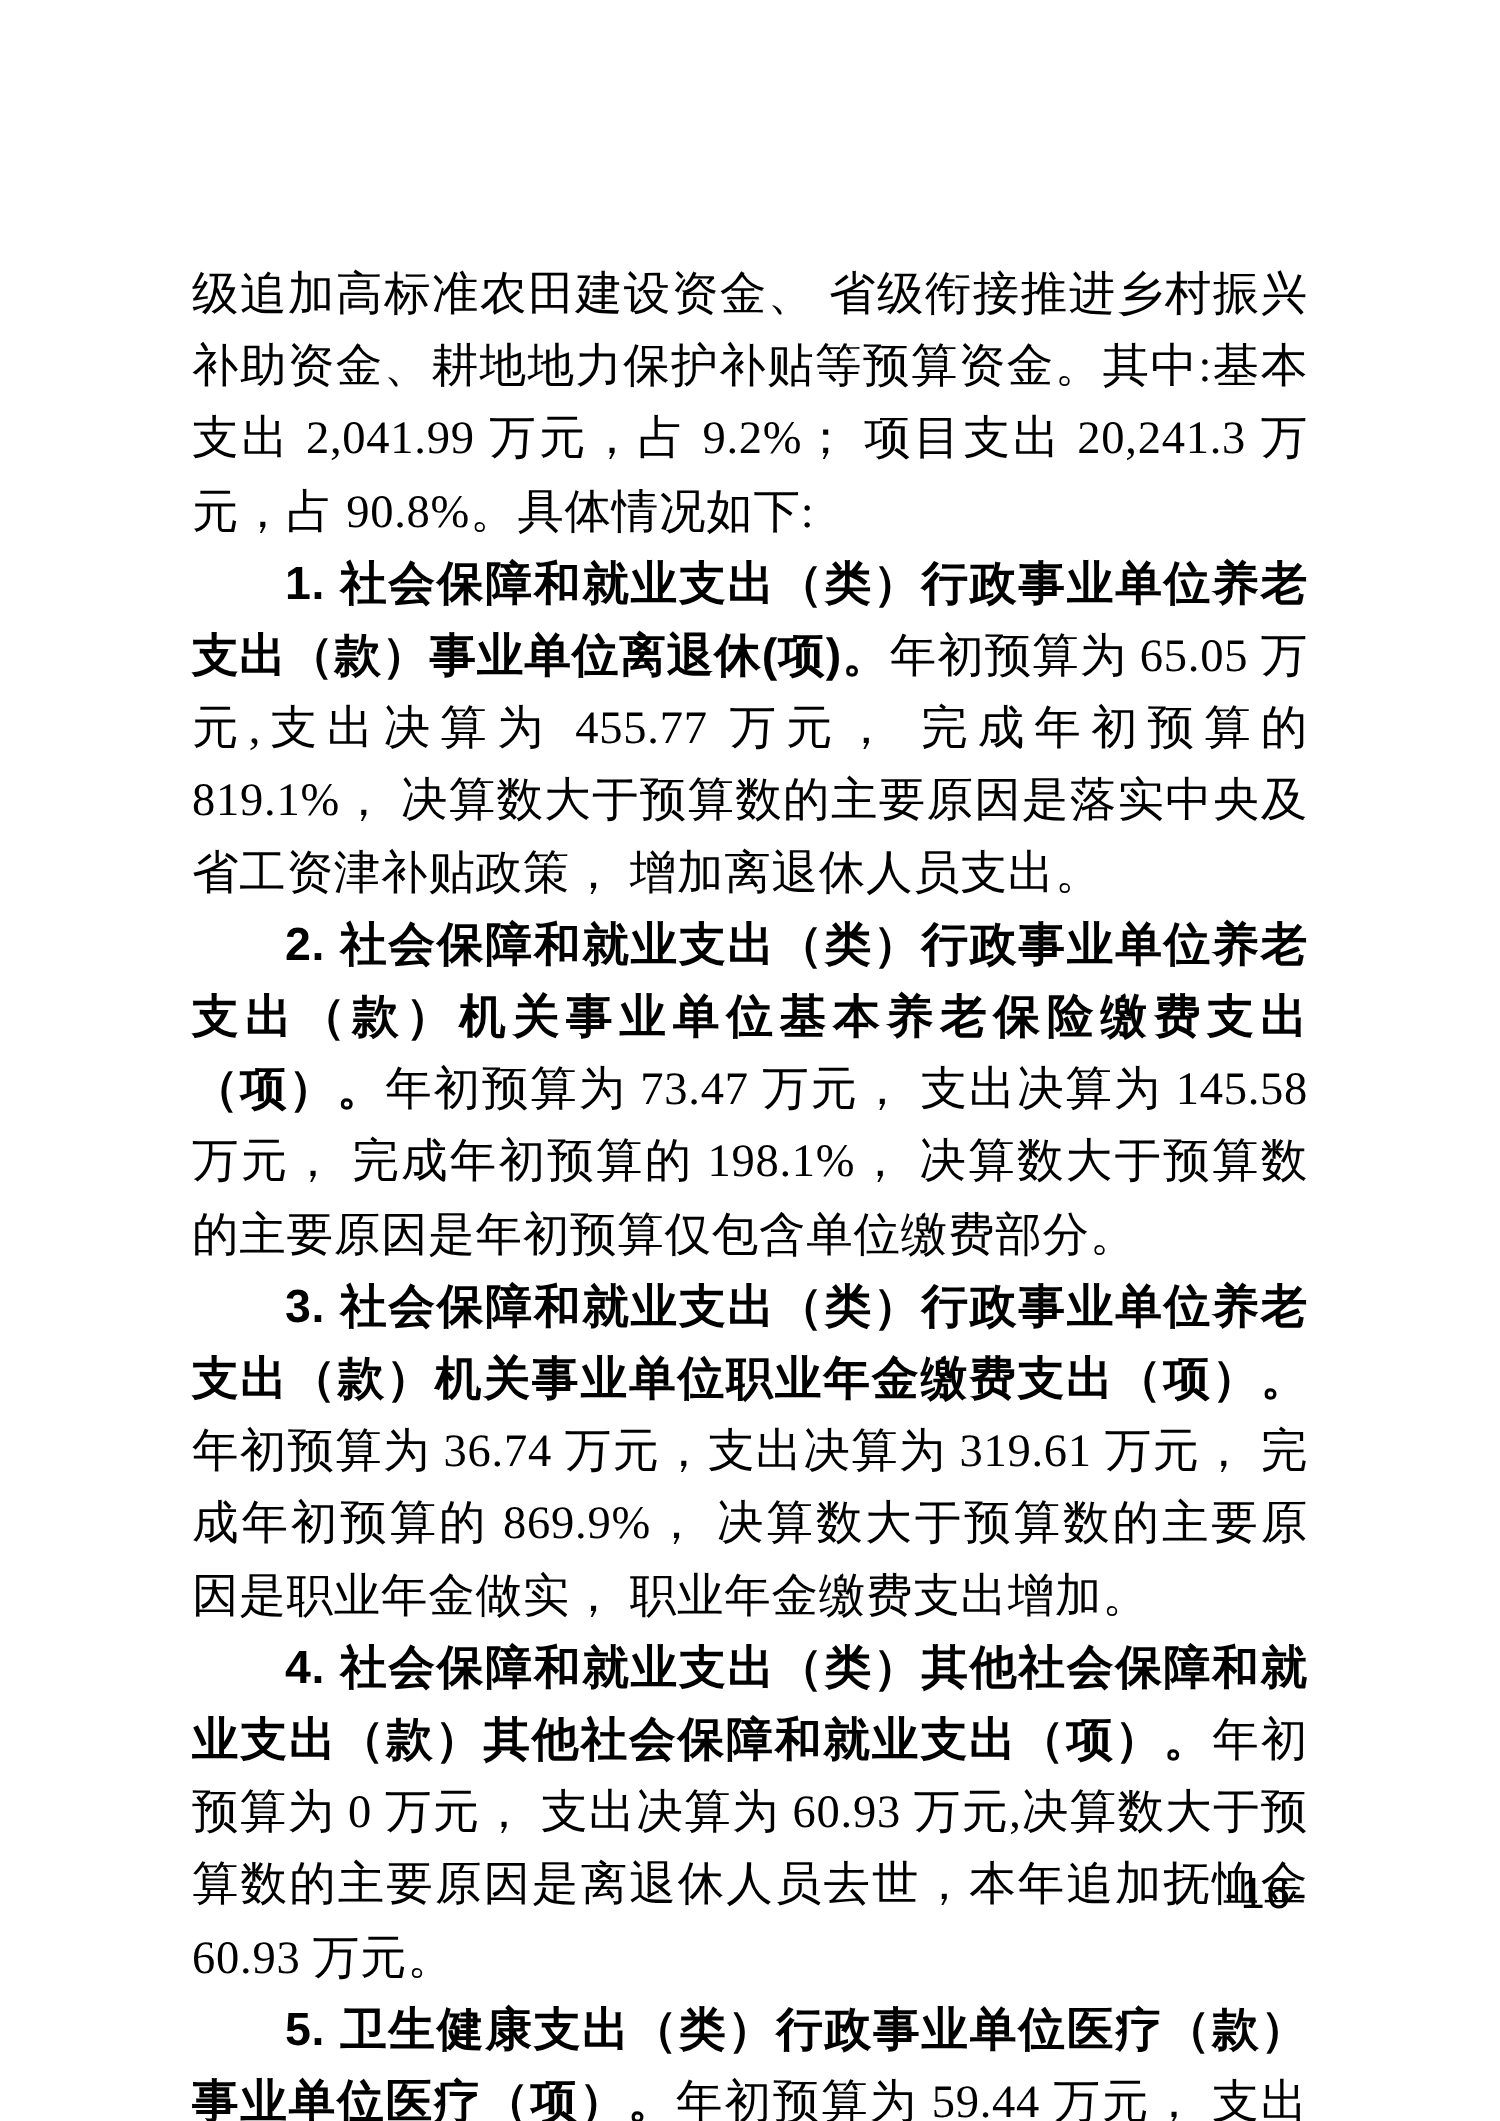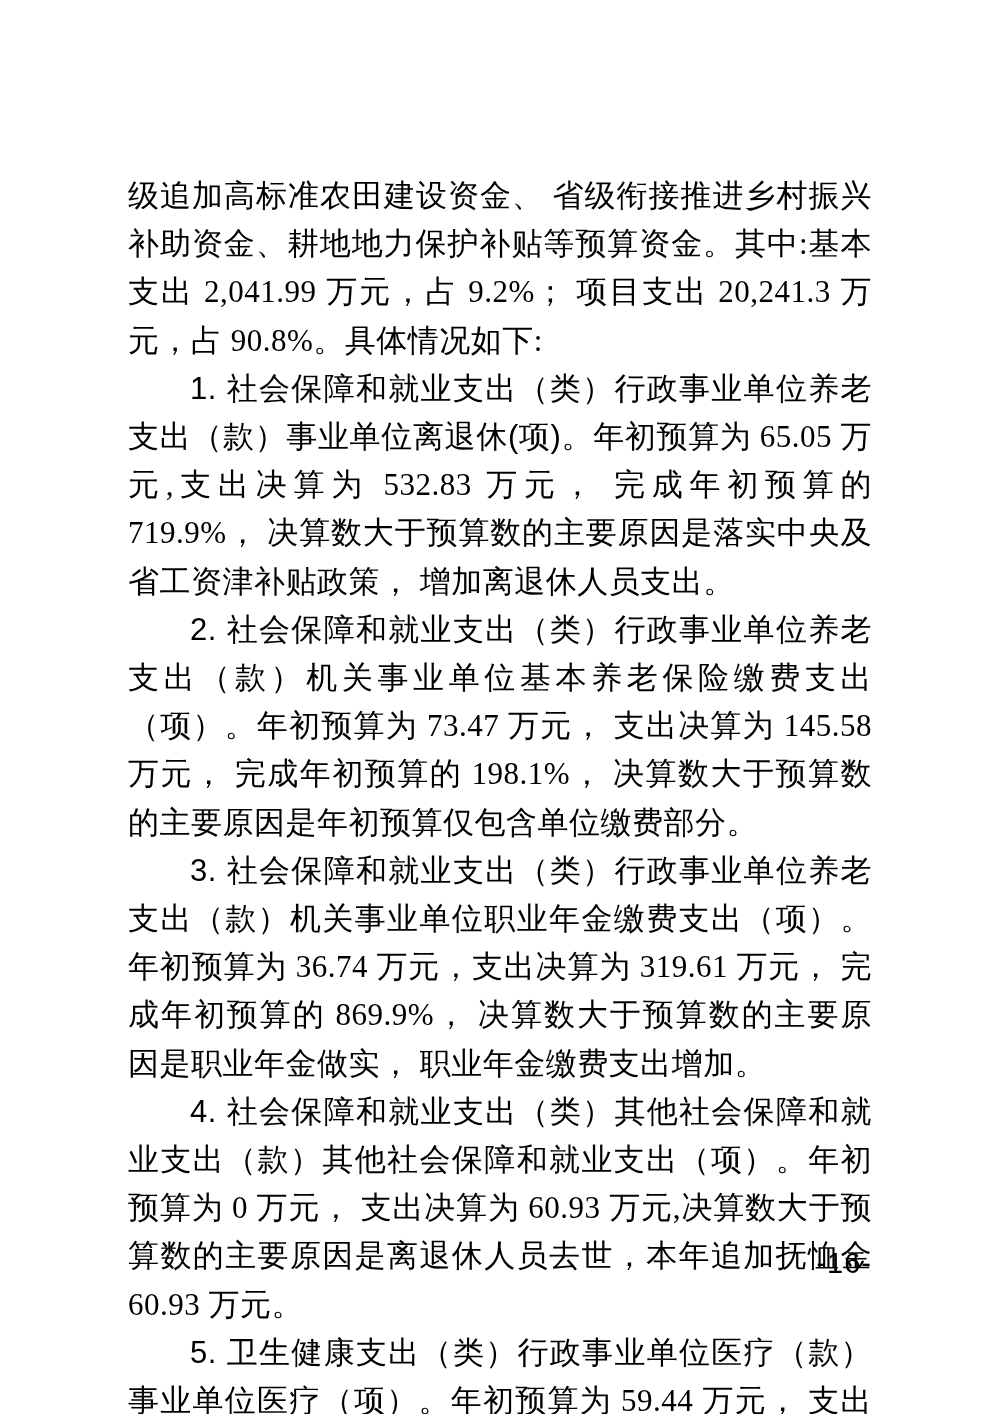--- a/index.html
+++ b/index.html
@@ -20,21 +20,21 @@
     width: 744px;
     font-size: 31px;
     line-height: 48.2px;
     text-align: justify;
     text-justify: inter-character;
     letter-spacing: 0.5px;
   }
   .para { margin: 0; padding: 0; }
   .para.item { text-indent: 2em; }
   .head {
-    font-weight: 400;
+    font-weight: 700;
     font-family: "Liberation Sans", "DejaVu Sans", sans-serif;
     letter-spacing: 0.5px;
   }
   .body { font-weight: 400; }
   .page-number {
     position: absolute;
     top: 1246px;
     right: 128px;
     font-size: 29px;
     line-height: 34px;
@@ -44,21 +44,21 @@
 </style>
 </head>
 <body>
 
 <div class="page">
 
   <div class="content">
 
     <p class="para intro">级追加高标准农田建设资金、 省级衔接推进乡村振兴补助资金、耕地地力保护补贴等预算资金。其中:基本支出 2,041.99 万元，占 9.2%； 项目支出 20,241.3 万元，占 90.8%。具体情况如下:</p>
 
-    <p class="para item"><span class="head">1. 社会保障和就业支出（类）行政事业单位养老支出（款）事业单位离退休(项)。</span><span class="body">年初预算为 65.05 万元,支出决算为 532.83 万元， 完成年初预算的 719.9%， 决算数大于预算数的主要原因是落实中央及省工资津补贴政策， 增加离退休人员支出。</span></p>
+    <p class="para item"><span class="head">1. 社会保障和就业支出（类）行政事业单位养老支出（款）事业单位离退休(项)。</span><span class="body">年初预算为 65.05 万元,支出决算为 455.77 万元， 完成年初预算的 819.1%， 决算数大于预算数的主要原因是落实中央及省工资津补贴政策， 增加离退休人员支出。</span></p>
 
     <p class="para item"><span class="head">2. 社会保障和就业支出（类）行政事业单位养老支出（款）机关事业单位基本养老保险缴费支出（项）。</span><span class="body">年初预算为 73.47 万元， 支出决算为 145.58 万元， 完成年初预算的 198.1%， 决算数大于预算数的主要原因是年初预算仅包含单位缴费部分。</span></p>
 
     <p class="para item"><span class="head">3. 社会保障和就业支出（类）行政事业单位养老支出（款）机关事业单位职业年金缴费支出（项）。</span><span class="body">年初预算为 36.74 万元，支出决算为 319.61 万元， 完成年初预算的 869.9%， 决算数大于预算数的主要原因是职业年金做实， 职业年金缴费支出增加。</span></p>
 
     <p class="para item"><span class="head">4. 社会保障和就业支出（类）其他社会保障和就业支出（款）其他社会保障和就业支出（项）。</span><span class="body">年初预算为 0 万元， 支出决算为 60.93 万元,决算数大于预算数的主要原因是离退休人员去世，本年追加抚恤金 60.93 万元。</span></p>
 
     <p class="para item"><span class="head">5. 卫生健康支出（类）行政事业单位医疗（款）事业单位医疗（项）。</span><span class="body">年初预算为 59.44 万元， 支出决算为 59.44 万元， 完成年初预算的 100.0%。</span></p>
 
   </div>

